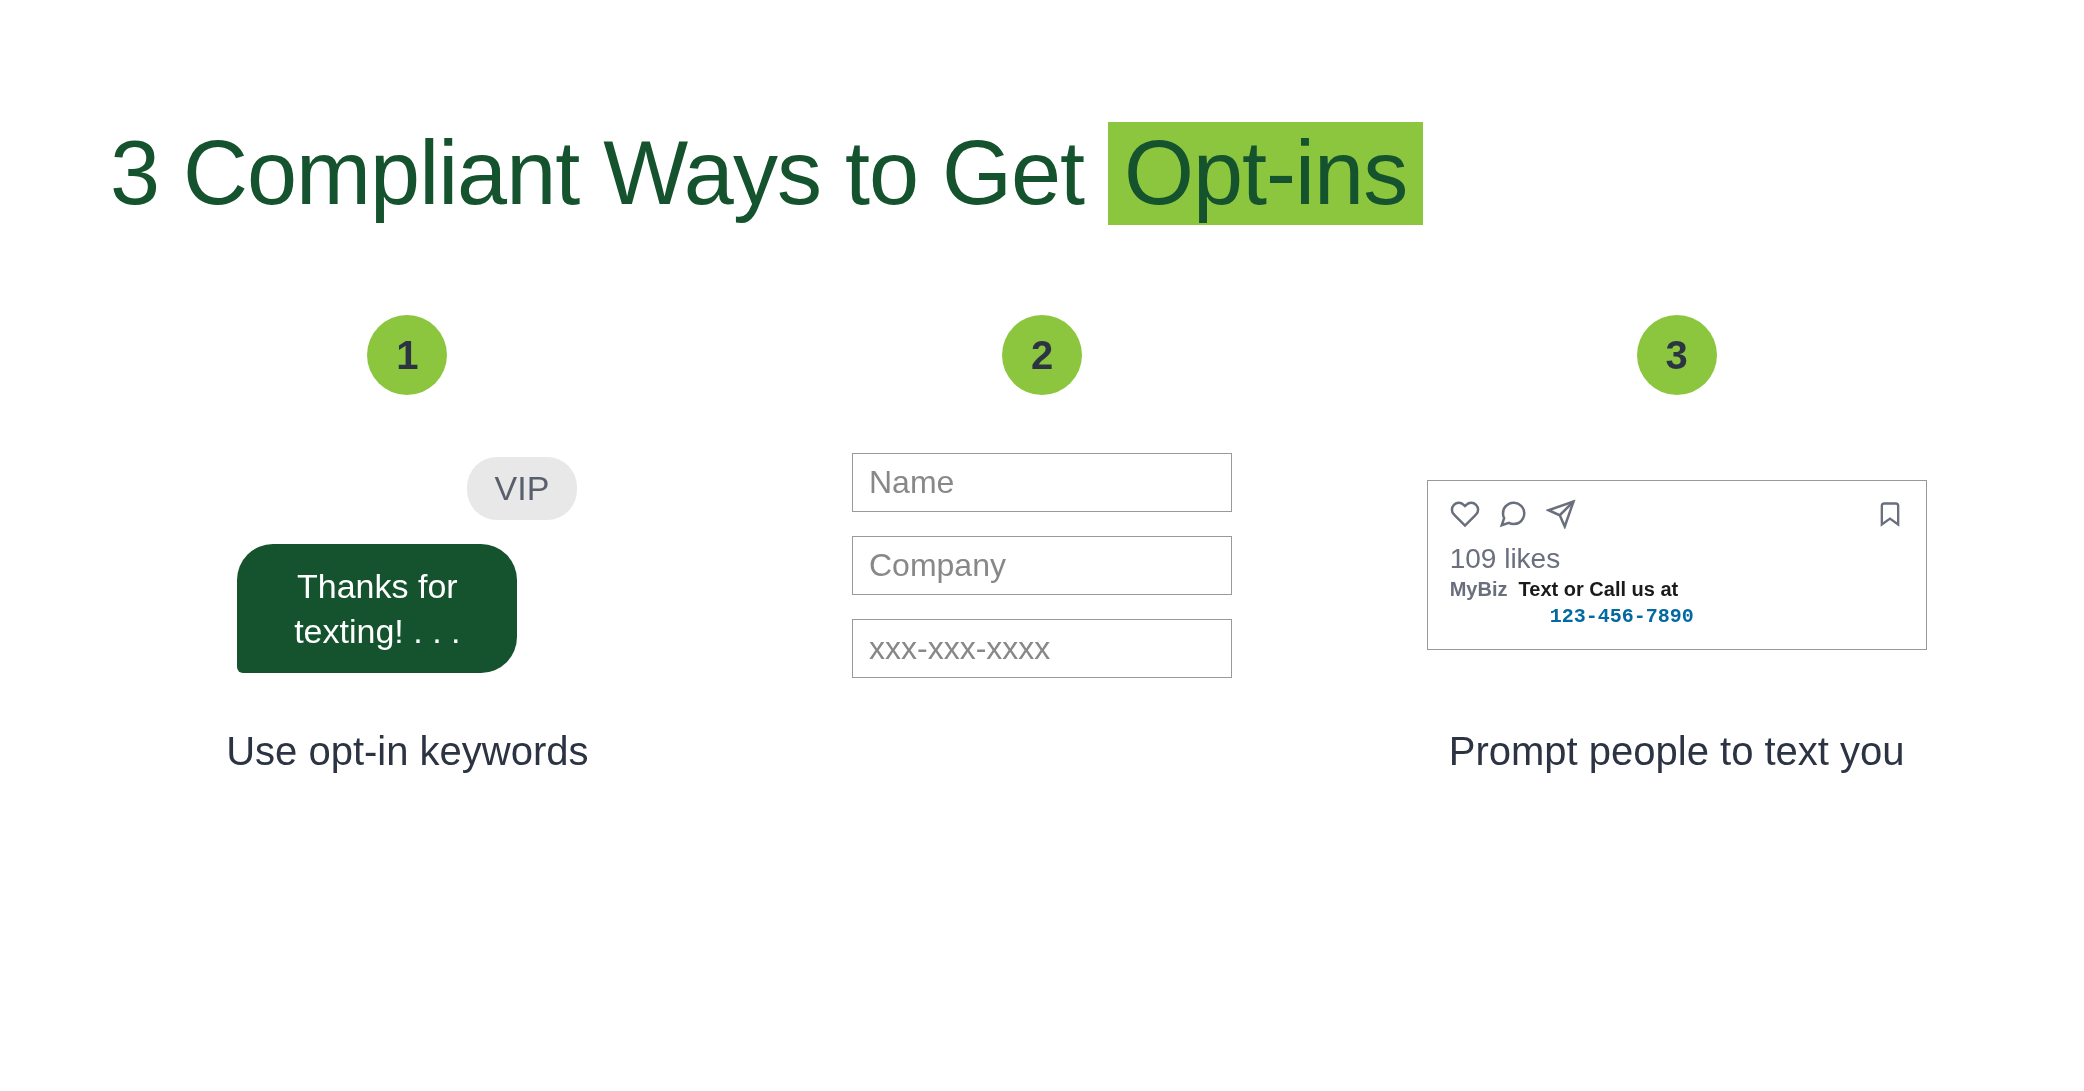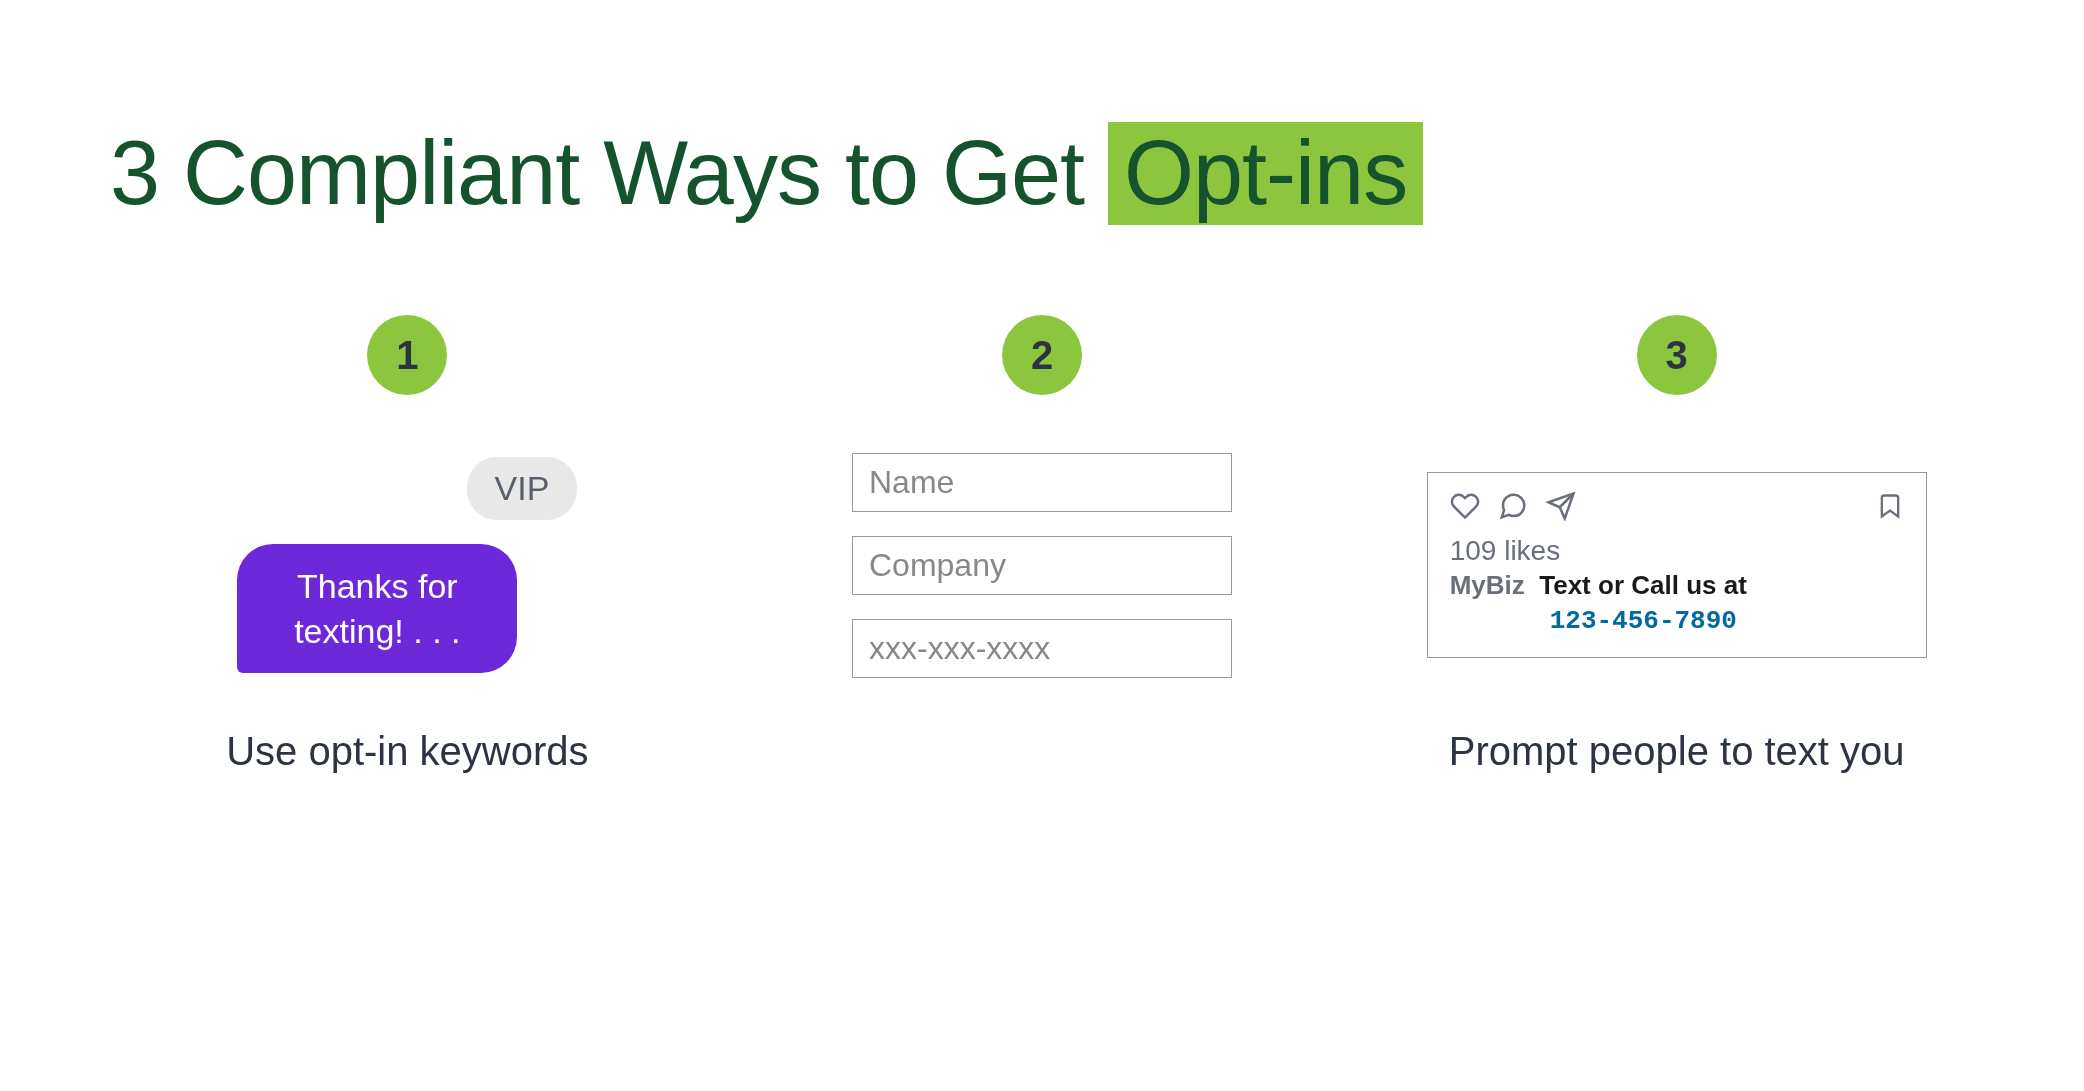--- a/index.html
+++ b/index.html
@@ -80,21 +80,21 @@
     .bubble-in {
       background: #e8e8e8;
       color: #5a5f6d;
       padding: 12px 28px;
       border-radius: 30px;
       font-size: 34px;
       align-self: flex-end;
       margin-bottom: 12px;
     }
     .bubble-out {
-      background: #6d28d9;
+      background: #14532d;
       color: #ffffff;
       padding: 20px 30px;
       border-radius: 36px;
       border-bottom-left-radius: 6px;
       font-size: 34px;
       text-align: center;
       line-height: 1.3;
       align-self: flex-start;
       width: 280px;
     }
@@ -132,21 +132,21 @@
       align-items: center;
     }
     .icon {
       display: inline-block;
     }
     .likes {
       font-size: 28px;
       color: #6a6f7d;
     }
     .social-text {
-      font-size: 26px;
+      font-size: 20px;
       line-height: 1.4;
     }
     .social-handle {
       color: #6a6f7d;
       font-weight: 600;
     }
     .social-message {
       color: #1a1a1a;
       font-weight: 700;
     }

